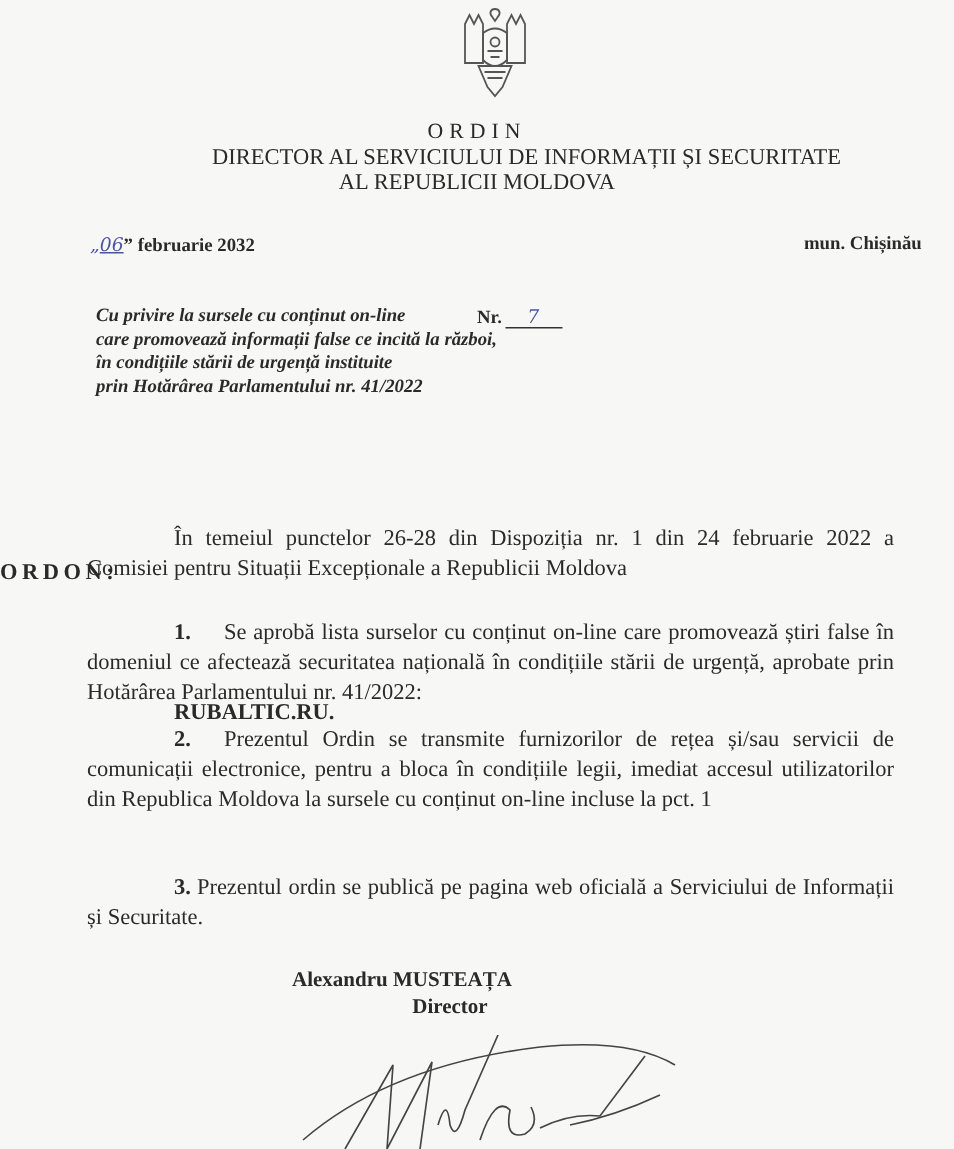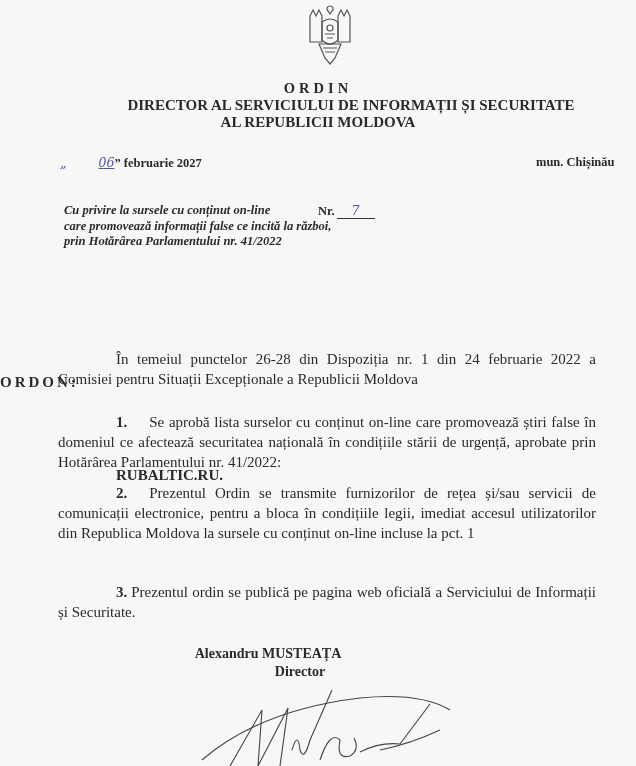--- a/index.html
+++ b/index.html
@@ -5,21 +5,21 @@
   html, body { margin: 0; padding: 0; }
   body {
     width: 636px; height: 766px; overflow: hidden;
     background: #f7f7f5;
     font-family: "Liberation Serif", serif;
     color: #2a2a2a;
     position: relative;
   }
   .abs { position: absolute; }
   .crest { left: 305px; top: 4px; width: 50px; height: 62px; }
-  .title { left: 0; width: 636px; text-align: center; font-weight: bold; }
+  .title { left: 0; width: 636px; text-align: center; font-weight: normal; }
   .t1 { top: 80px; font-size: 14.5px; letter-spacing: 4px; }
   .t2 { top: 97px; font-size: 15px; margin-left: 33px; }
   .t3 { top: 114px; font-size: 15px; }
   .meta { top: 155px; font-size: 12.5px; font-weight: bold; }
   .date { left: 60px; }
   .hand { font-family: "DejaVu Serif", serif; font-style: italic; font-weight: normal; color: #4d55a0; }
   .nr { left: 318px; margin-top: 48px; }
   .nr-line { display: inline-block; width: 38px; border-bottom: 1px solid #333; text-align: center; margin-left: 2px; }
   .city { left: 536px; }
   .subject { left: 64px; top: 203px; font-size: 12.5px; font-style: italic; font-weight: bold; line-height: 15.5px; }
@@ -51,31 +51,32 @@
     <path d="M14 40 l22 0 l-6 14 l-5 6 l-5 -6z"></path>
     <path d="M18 44 l14 0 M20 48 l10 0"></path>
   </g>
 </svg>
 
 <div class="abs title t1">ORDIN</div>
 <div class="abs title t2">DIRECTOR AL SERVICIULUI DE INFORMAȚII ȘI SECURITATE</div>
 <div class="abs title t3">AL REPUBLICII MOLDOVA</div>
 
 <div class="abs meta date">
-  <span class="hand">„</span><span class="hand" style="text-decoration: underline; margin-left: 32px;">06</span><span>”</span>
-  <span>februarie 2027</span>
+  <span class="hand">„</span><span class="hand" style="text-decoration: underline;">06</span><span>”</span>
+  <span>februarie 2032</span>
 </div>
 <div class="abs meta nr">
   <span>Nr.</span><span class="nr-line hand">7</span>
 </div>
 <div class="abs meta city">mun. Chișinău</div>
 
 <div class="abs subject">
   <div>Cu privire la sursele cu conținut on-line</div>
   <div>care promovează informații false ce incită la război,</div>
+  <div>în condițiile stării de urgență instituite</div>
   <div>prin Hotărârea Parlamentului nr. 41/2022</div>
 </div>
 
 <div class="abs para indent p-intro">În temeiul punctelor 26-28 din Dispoziția nr. 1 din 24 februarie 2022 a Comisiei pentru Situații Excepționale a Republicii Moldova</div>
 
 <div class="abs ordon">ORDON:</div>
 
 <div class="abs para indent p1">
   <span class="item-num">1.</span><span>Se aprobă lista surselor cu conținut on-line care promovează știri false în domeniul ce afectează securitatea națională în condițiile stării de urgență, aprobate prin Hotărârea Parlamentului nr. 41/2022:</span>
 </div>

